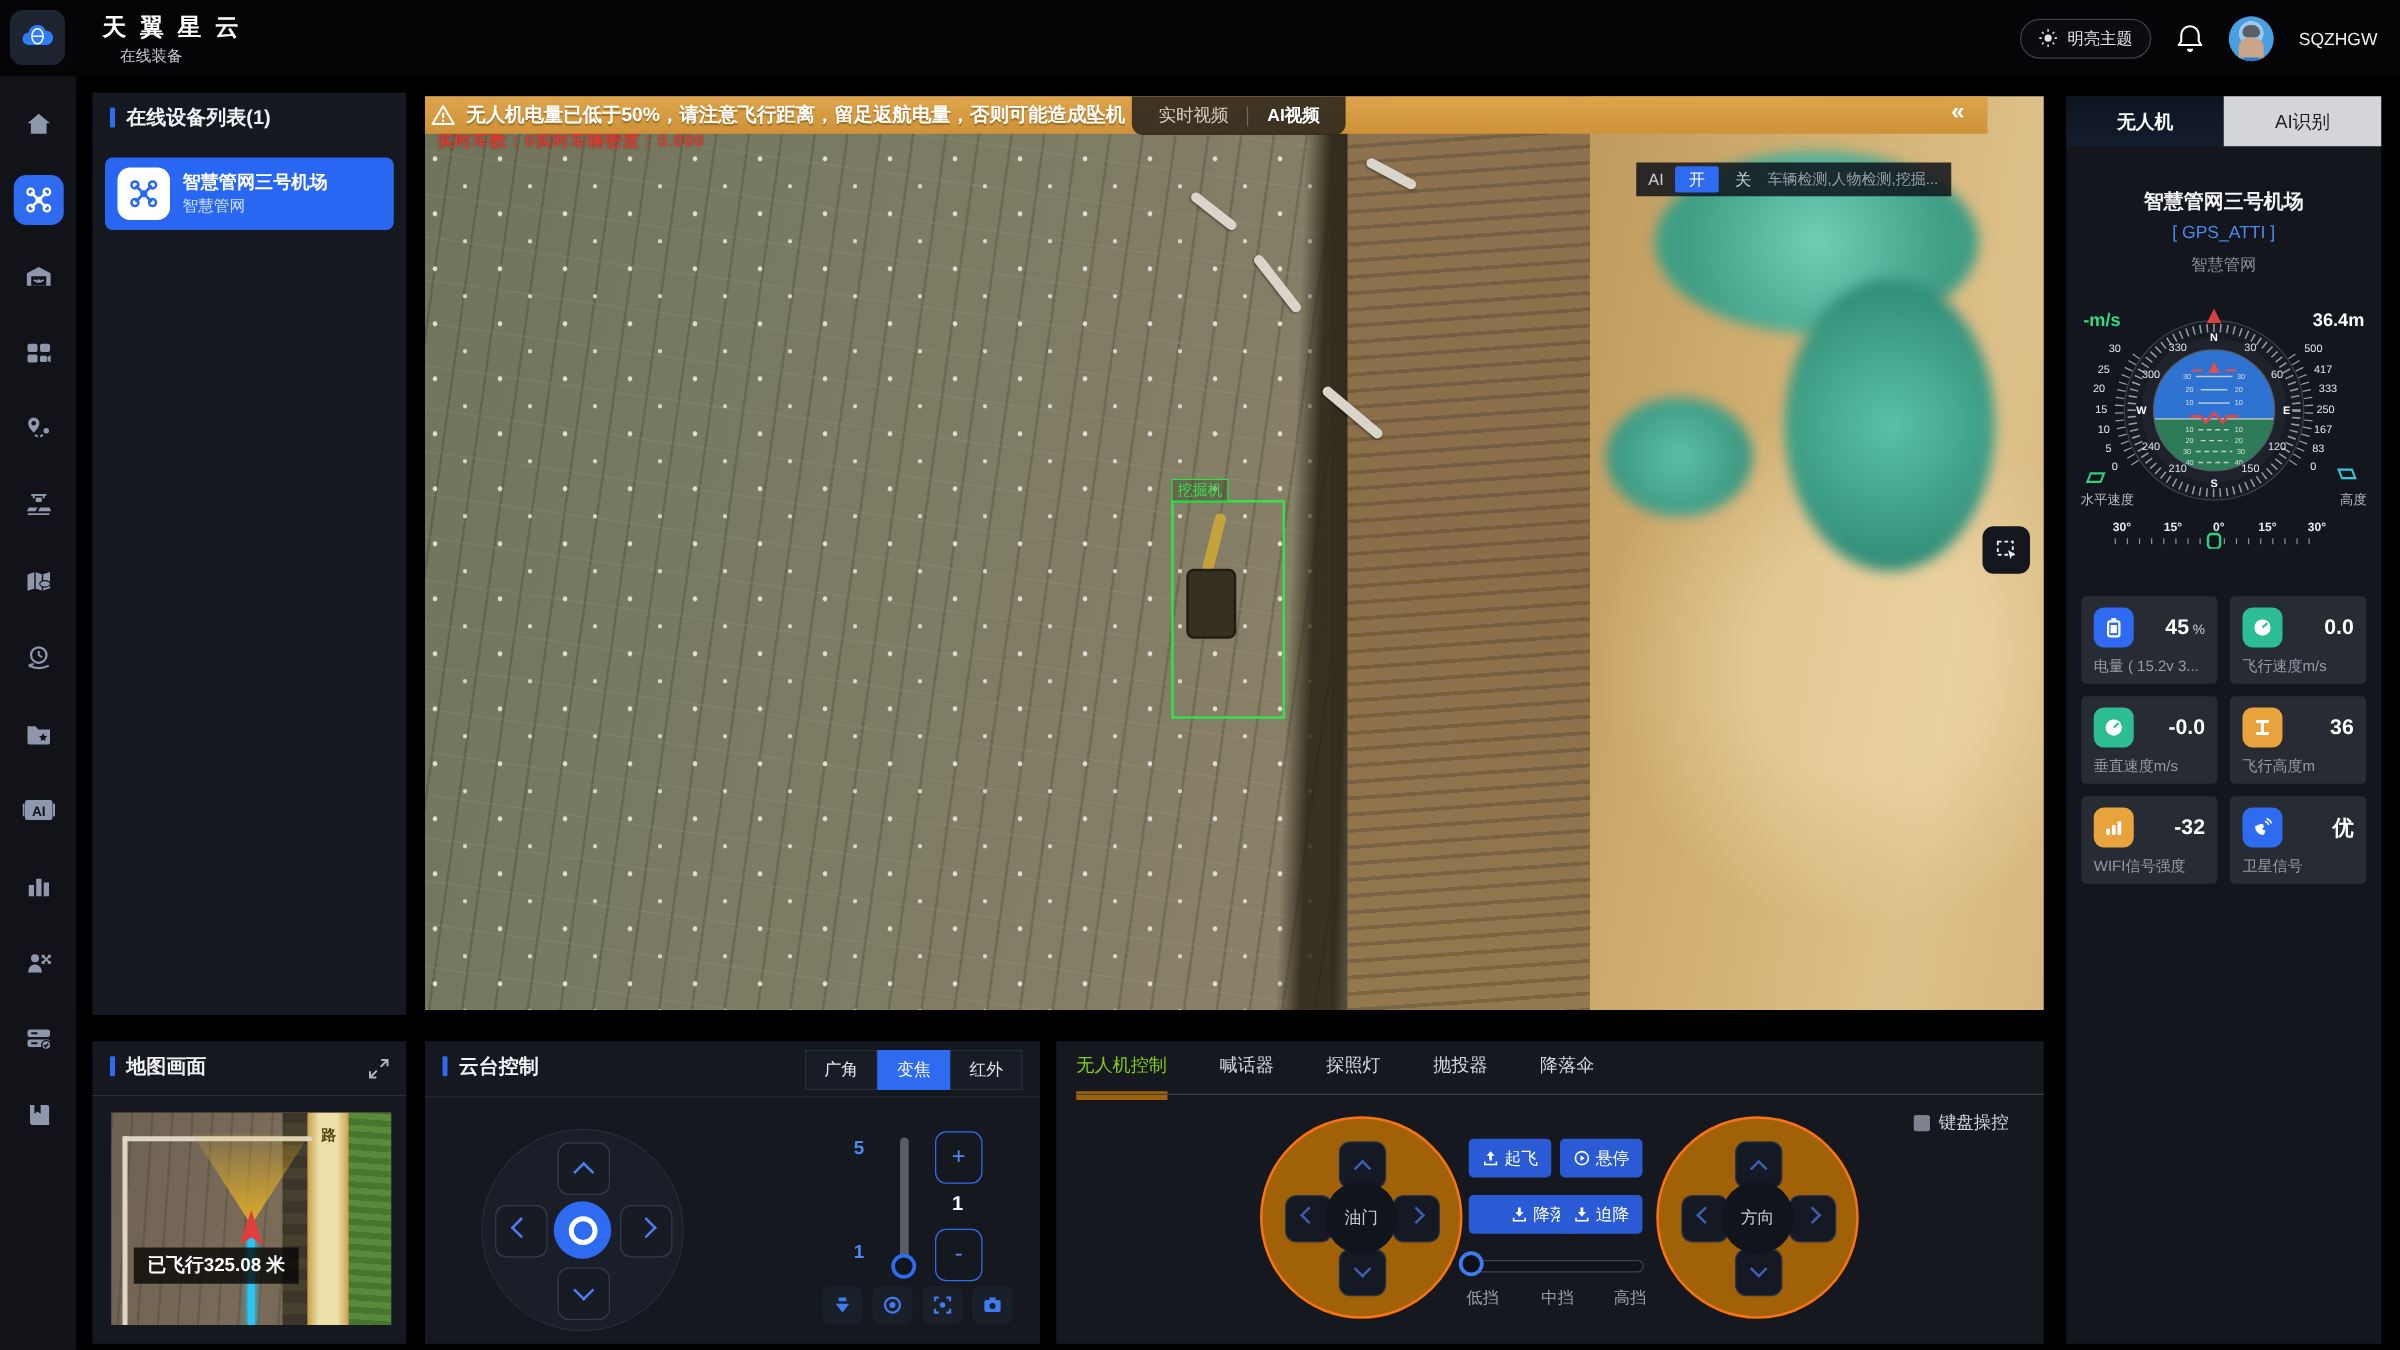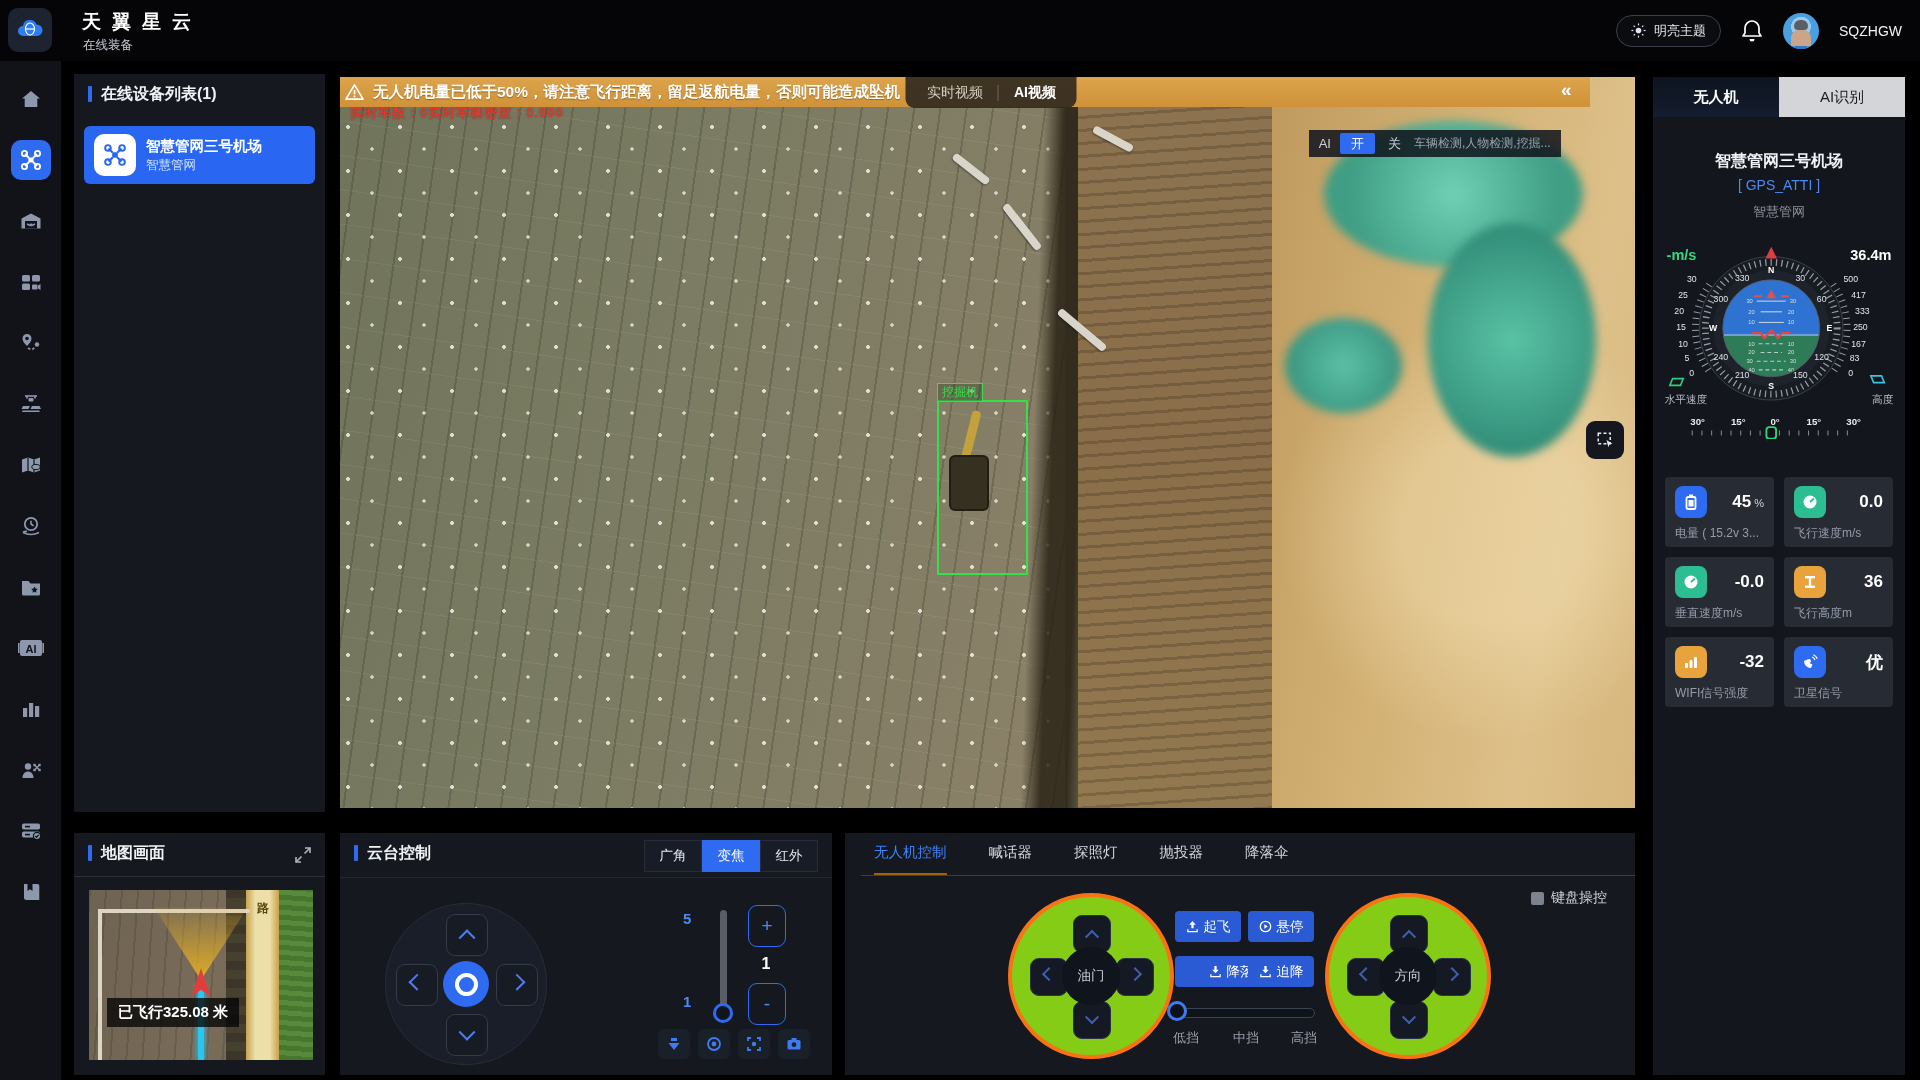--- a/index.html
+++ b/index.html
@@ -7,21 +7,21 @@
          font-family:"Liberation Sans","DejaVu Sans",sans-serif;color:#e8eaee;}
   .panel{position:absolute;background:#15181f;}
   .p-head{display:flex;align-items:center;height:40px;padding:0 14px;}
   .p-bar{width:4px;height:16px;background:#2f6bf0;margin-right:9px;border-radius:1px;}
   .p-title{font-size:16px;font-weight:bold;color:#f0f2f5;}
 
   
   .topbar{position:absolute;left:0;top:0;width:1920px;height:61px;background:#050507;display:flex;align-items:center;}
   .logo-tile{position:absolute;left:8px;top:8px;width:44px;height:44px;border-radius:10px;background:#1d2430;display:flex;align-items:center;justify-content:center;}
   .app-title{position:absolute;left:82px;top:9px;font-size:19px;font-weight:bold;letter-spacing:11px;color:#fff;}
-  .app-sub{position:absolute;left:83px;top:37px;font-size:12.5px;color:#c6cbd4;}
+  .app-sub{position:absolute;left:96px;top:37px;font-size:12.5px;color:#c6cbd4;}
   .top-right{position:absolute;right:18px;top:0;height:61px;display:flex;align-items:center;gap:20px;}
   .theme-pill{display:flex;align-items:center;gap:8px;height:30px;padding:0 14px;border:1px solid #3a3f4a;border-radius:16px;font-size:13px;color:#e5e8ee;background:#0b0c10;}
   .avatar{width:36px;height:36px;border-radius:50%;background:radial-gradient(circle at 50% 38%, #9fc7ec 0 34%, #48a0e0 35% 100%);position:relative;overflow:hidden;}
   .avatar::before{content:"";position:absolute;left:11px;top:7px;width:14px;height:10px;border-radius:6px 6px 4px 4px;background:#5a5f66;}
   .avatar::after{content:"";position:absolute;left:8px;top:17px;width:20px;height:16px;border-radius:8px 8px 0 0;background:#caa58a;box-shadow:0 10px 0 -4px #2f77c8;}
   .username{font-size:14px;color:#f0f2f5;}
 
   
   .sidebar{position:absolute;left:0;top:61px;width:61px;height:1019px;background:#111319;display:flex;flex-direction:column;align-items:center;padding-top:18px;gap:21px;box-sizing:border-box;}
   .sb-item{width:40px;height:40px;display:flex;align-items:center;justify-content:center;border-radius:10px;}
@@ -130,25 +130,25 @@
   .z-track{position:absolute;left:380px;top:77px;width:7px;height:102px;background:#585d66;border-radius:4px;}
   .z-knob{position:absolute;left:373px;top:170px;width:20px;height:20px;border-radius:50%;background:#10141c;border:3px solid #2f6bf0;box-sizing:border-box;}
   .z-btn{position:absolute;left:408px;width:36px;height:40px;border:1.5px solid #2f6bf0;border-radius:9px;color:#4d8af0;font-size:19px;display:flex;align-items:center;justify-content:center;background:transparent;}
   .z-val{position:absolute;left:408px;top:122px;width:36px;text-align:center;font-size:16px;font-weight:bold;color:#fff;}
   .g-ic{position:absolute;top:196px;width:32px;height:30px;background:#1a2029;border-radius:6px;display:flex;align-items:center;justify-content:center;}
 
   
   .ctl-panel{left:845px;top:833px;width:790px;height:242px;}
   .c-tabs{position:absolute;left:16px;top:10px;display:flex;gap:42px;}
   .c-tab{font-size:14.5px;color:#d3d7df;padding-bottom:11px;}
-  .c-tab.on{color:#3b82f6;border-bottom:2px solid #a16207;margin-left:13px;}
+  .c-tab.on{color:#84cc16;border-bottom:7px solid #a16207;}
   .c-line{position:absolute;left:16px;right:0;top:42px;height:1px;background:#3a3e46;}
   .kb{position:absolute;right:28px;top:56px;display:flex;align-items:center;gap:7px;font-size:14px;color:#cfd4dc;}
   .kb i{width:13px;height:13px;background:#7d838e;border-radius:2px;display:block;}
-  .stick{position:absolute;width:158px;height:158px;border-radius:50%;border:4px solid #f97316;background:#84cc16;text-align:center;}
+  .stick{position:absolute;width:158px;height:158px;border-radius:50%;border:2px solid #f97316;background:#a16207;text-align:center;}
   .s-btn{position:absolute;width:36px;height:36px;border-radius:9px;background:#141924;border:1px solid #2b3445;display:flex;align-items:center;justify-content:center;}
   .s-btn .chv{border-color:#3d5fae;width:8px;height:8px;border-width:2px;}
   .s-center{position:absolute;left:50%;top:50%;transform:translate(-50%,-50%);width:58px;height:58px;border-radius:50%;background:#10141c;display:flex;align-items:center;justify-content:center;font-size:13.5px;color:#c8ccd4;}
   .fly-btn{position:absolute;width:66px;height:31px;background:#2a5bd4;border-radius:4px;color:#fff;font-size:13.5px;display:flex;align-items:center;justify-content:center;gap:5px;}
   .gear-track{position:absolute;left:330px;top:175px;width:138px;height:8px;background:#10141a;border:1px solid #3a4452;border-radius:5px;}
   .gear-knob{position:absolute;left:322px;top:168px;width:20px;height:20px;border-radius:50%;background:#0e1218;border:3px solid #3f7bf0;box-sizing:border-box;}
   .gear-lab{position:absolute;top:196px;font-size:13px;color:#99a0ab;}
 </style>
 </head>
 <body>

